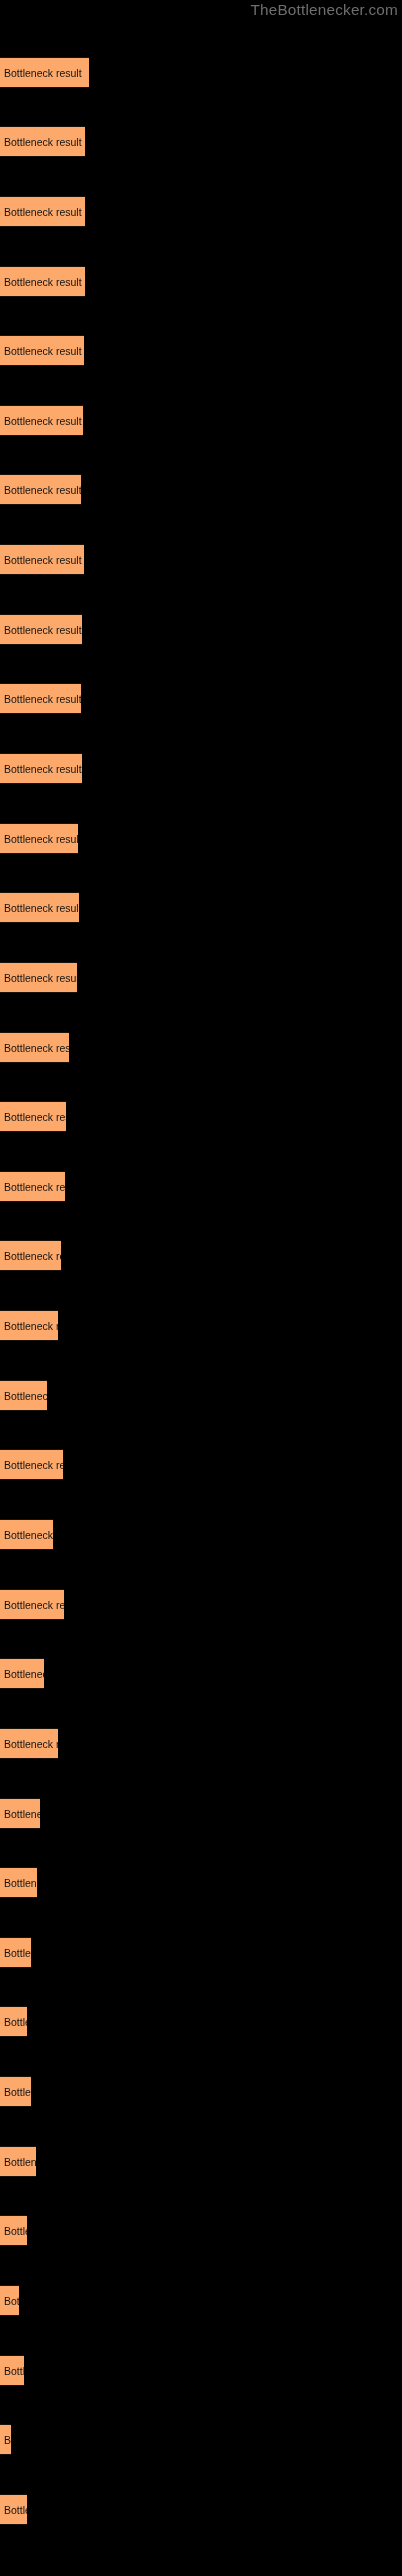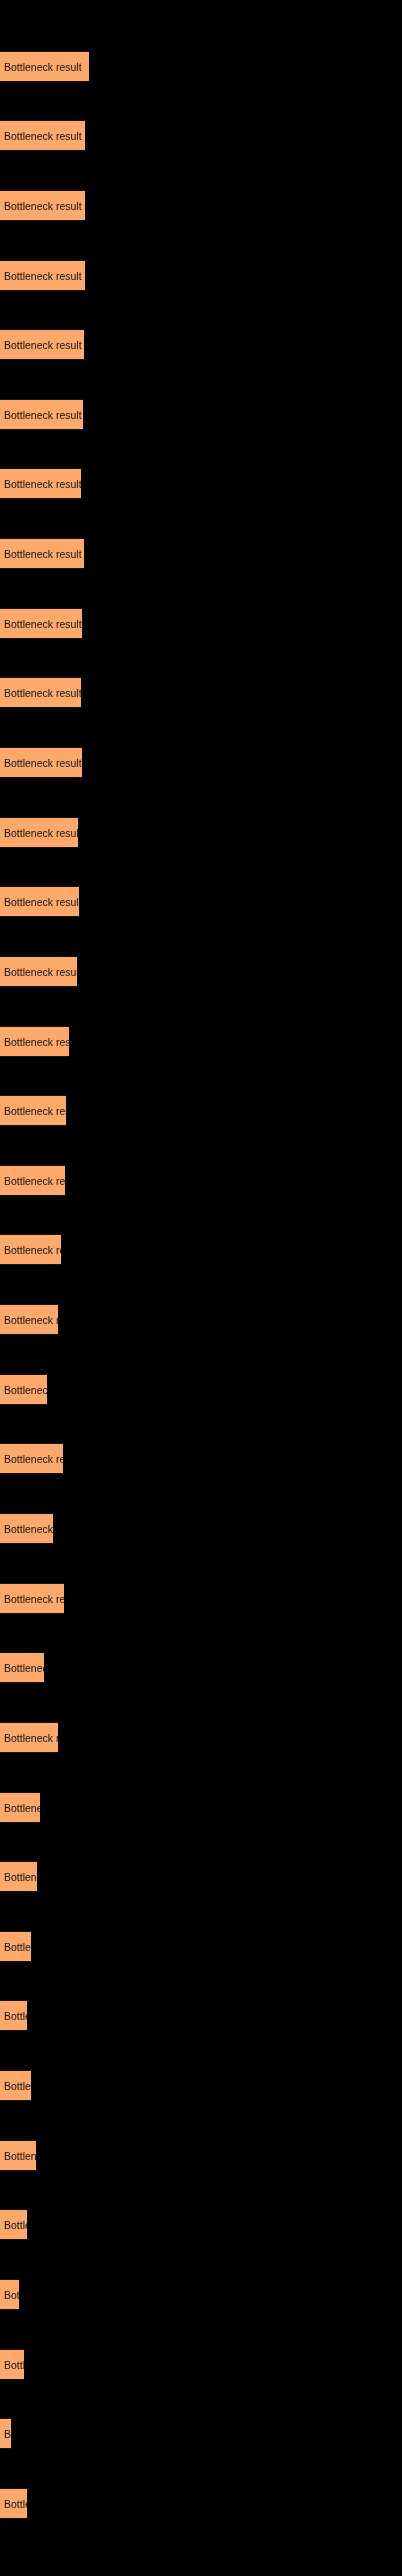--- a/index.html
+++ b/index.html
@@ -34,21 +34,21 @@
     line-height: 20px;
     letter-spacing: 0.2px;
     color: #6e6e6e;
     font-family: "Liberation Sans", sans-serif;
     white-space: nowrap;
     user-select: none;
   }
 
   #bars-layer {
     position: absolute;
-    top: 4px;
+    top: 10px;
     left: 0;
     width: 403px;
     height: 2292px;
   }
 
   .bar-row {
     position: absolute;
     left: 0;
     height: 31px;
   }
@@ -77,20 +77,21 @@
     white-space: nowrap;
     font-family: "Liberation Sans", sans-serif;
     pointer-events: none;
   }
 </style>
 </head>
 <body>
 
 <div id="chart-root">
 
+  <div id="watermark">TheBottlenecker.com</div>
 
   <div id="bars-layer">
       <div class="bar-row" style="top: 47px;">
         <div class="bar" style="width: 89px; background: rgb(252, 169, 107); border-top-color: rgb(26, 18, 8); border-bottom-color: rgb(26, 18, 8);">
           <span class="bar-label" style="color: rgb(20, 20, 20);">Bottleneck result</span>
         </div>
       </div>
       <div class="bar-row" style="top: 116px;">
         <div class="bar" style="width: 85px; background: rgb(252, 169, 107); border-top-color: rgb(26, 18, 8); border-bottom-color: rgb(26, 18, 8);">
           <span class="bar-label" style="color: rgb(20, 20, 20);">Bottleneck result</span>

